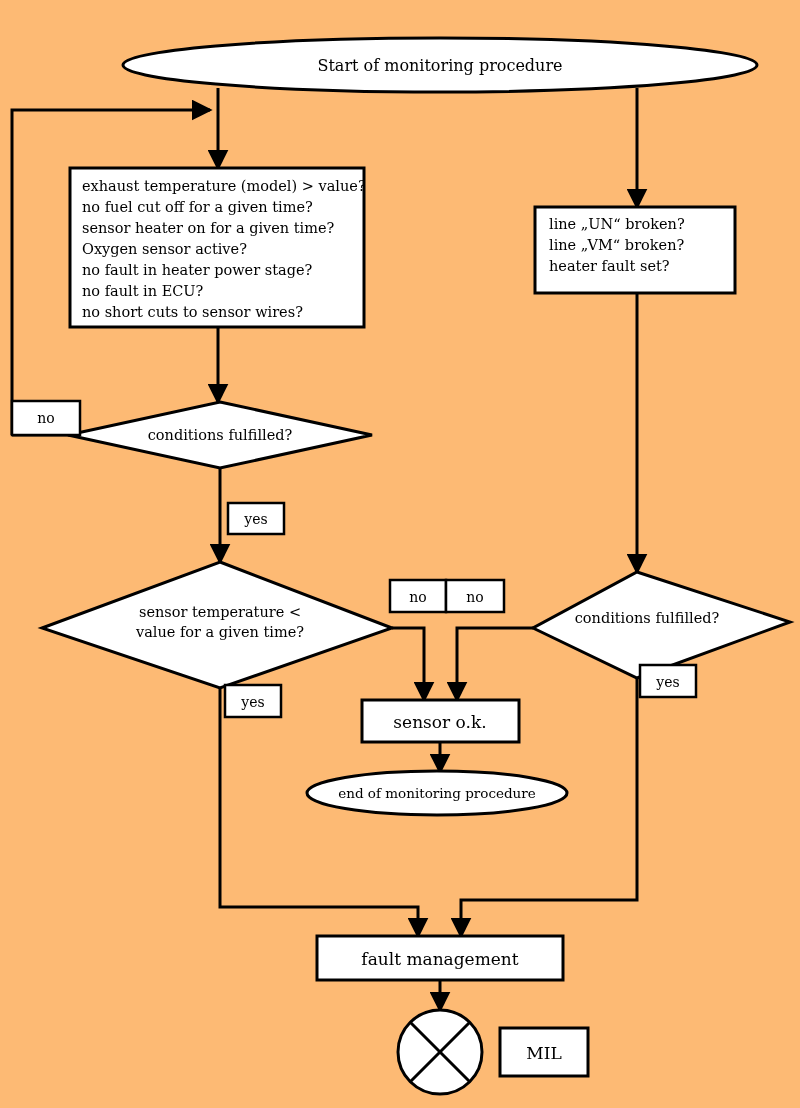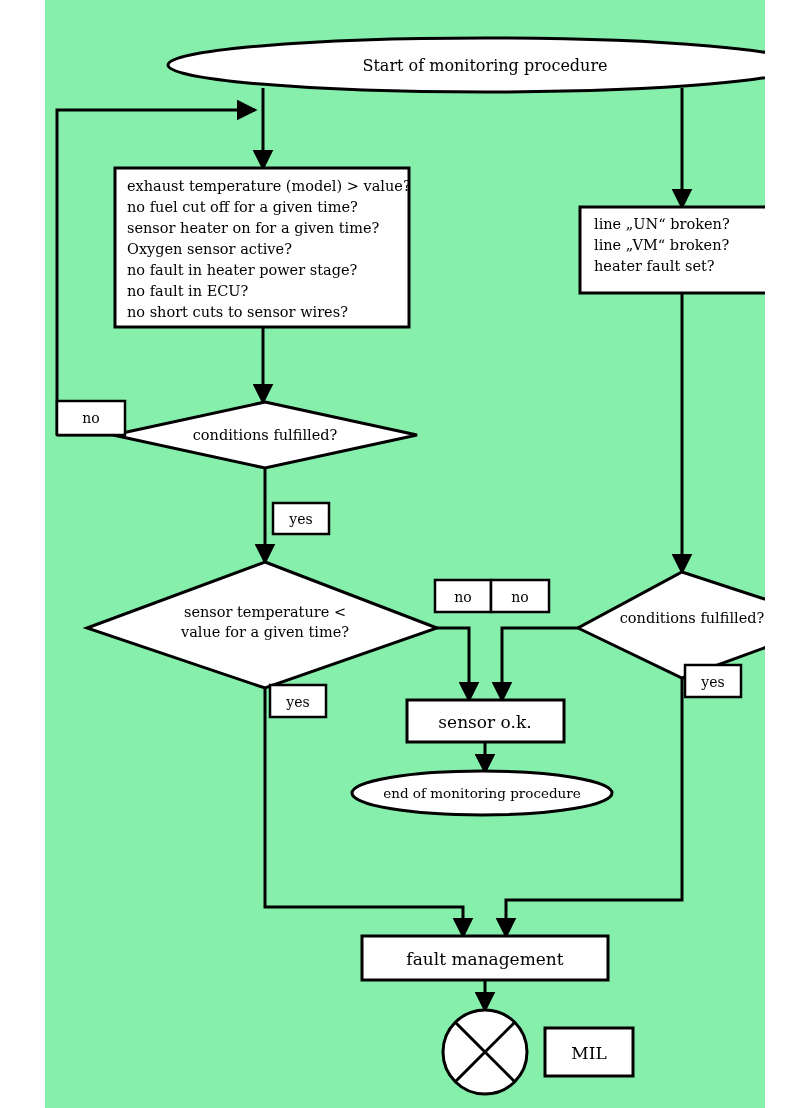--- a/index.html
+++ b/index.html
@@ -2,26 +2,25 @@
 <html><head>
 <meta charset="utf-8">
 <style>
   html, body {
     margin: 0;
     padding: 0;
     background: #ffffff;
   }
   #page {
     position: relative;
-    width: 720px;
+    width: 800px;
     height: 1108px;
-    background: #86efac;
+    background: #fdba74;
     overflow: hidden;
     font-family: "DejaVu Serif", "Liberation Serif", serif;
-    margin-left: 45px;
   }
   svg.flow {
     position: absolute;
     top: 0;
     left: 0;
     width: 800px;
     height: 1108px;
   }
   .shape {
     fill: #ffffff;

